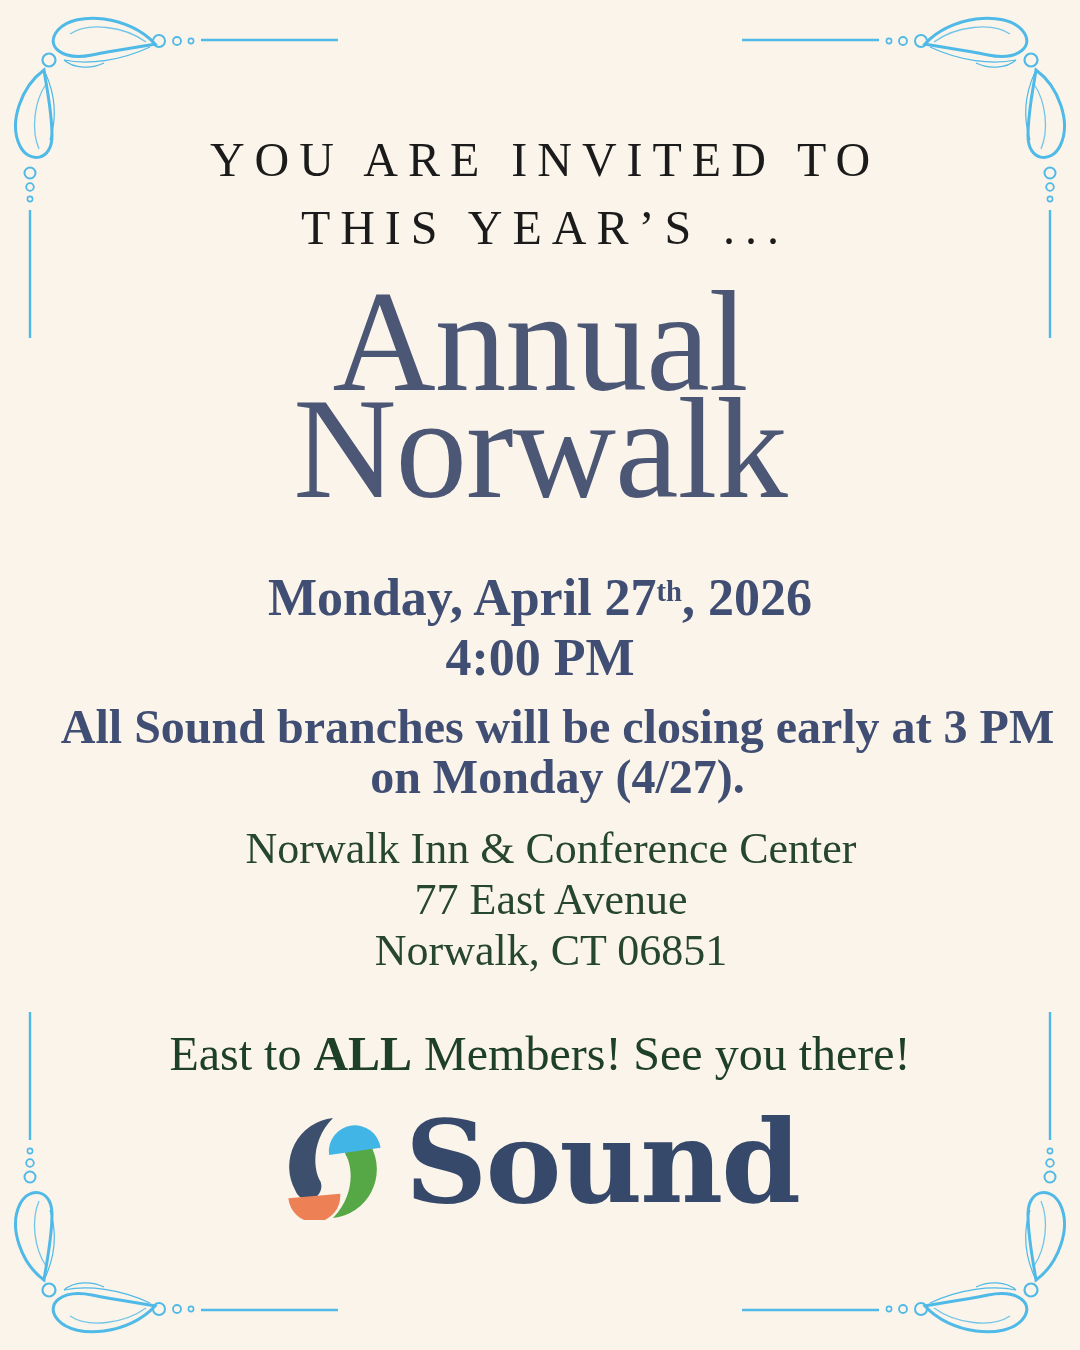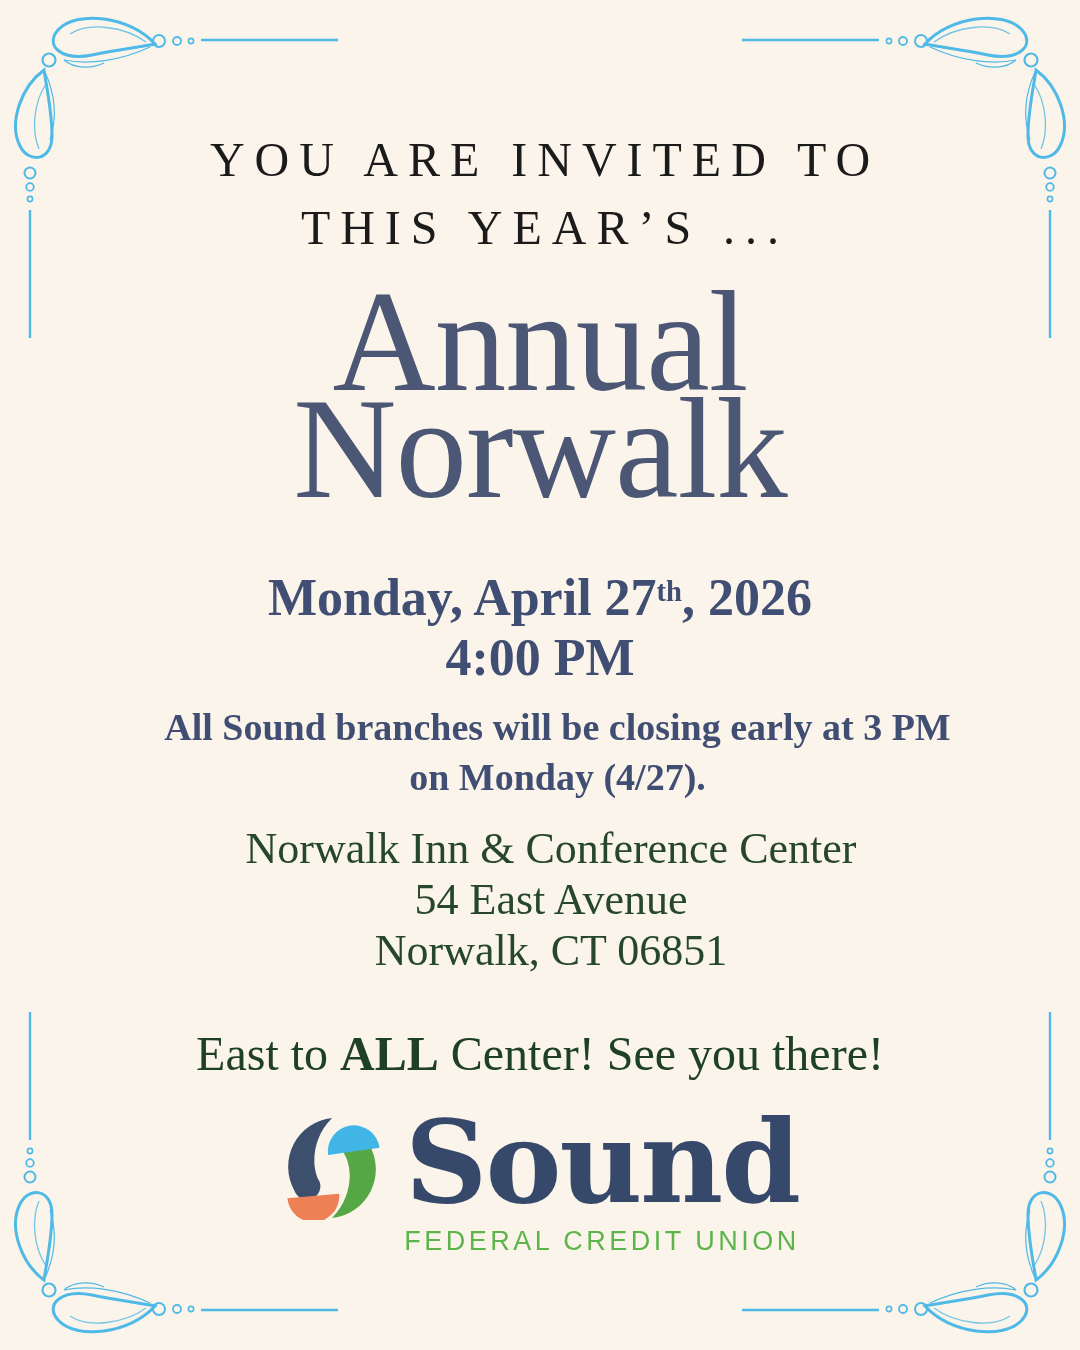--- a/index.html
+++ b/index.html
@@ -38,21 +38,21 @@
     font-weight:bold;color:#414e73;
   }
   .date sup{font-size:0.55em;vertical-align:0.5em;}
   .time{
     top:632px;
     font-size:52px;line-height:52px;
     font-weight:bold;color:#414e73;
   }
   .notice{
     top:702px;
-    font-size:38px;line-height:50px;
+    font-size:48px;line-height:50px;
     font-weight:bold;color:#414e73;padding-left:35px;
   }
   .venue{
     top:823px;
     font-size:44px;line-height:51px;
     color:#26462e;
     margin-left:22px;
   }
   .message{
     top:1030px;
@@ -147,34 +147,33 @@
 
   <div class="blk time">4:00 PM</div>
 
   <div class="blk notice">
     <div>All Sound branches will be closing early at 3 PM</div>
     <div>on Monday (4/27).</div>
   </div>
 
   <div class="blk venue">
     <div>Norwalk Inn &amp; Conference Center</div>
-    <div>54 East Avenue</div>
+    <div>77 East Avenue</div>
     <div>Norwalk, CT 06851</div>
   </div>
 
   <div class="blk message">
-    <span>East to </span><b>ALL</b><span> Center! See you there!</span>
+    <span>East to </span><b>ALL</b><span> Members! See you there!</span>
   </div>
 
   <div class="logo-row">
     <svg class="logo-mark" viewBox="0 0 100 100" aria-hidden="true">
       <path fill="#3c4f6d" d="M50,2 A47,47 0 0 0 14,72 A12.5,12.5 0 1 0 38,63 C30,50 30,22 50,2 Z"></path>
       <path fill="#55a845" transform="rotate(180 50 50)" d="M50,2 A47,47 0 0 0 14,72 A12.5,12.5 0 1 0 38,63 C30,50 30,22 50,2 Z"></path>
       <path fill="#41b5e5" transform="rotate(-8 71 34)" d="M46,34 A25,25 0 0 1 96,34 Z"></path>
       <path fill="#ee8056" transform="rotate(-5 32 77)" d="M7,77 A25,25 0 0 0 57,77 Z"></path>
     </svg>
     <div class="logo-text">
       <div class="logo-brand">Sound</div>
-      <div class="logo-tagline">FEDERAL CREDIT UNION</div>
     </div>
   </div>
 
 </div>
 
 </body></html>

